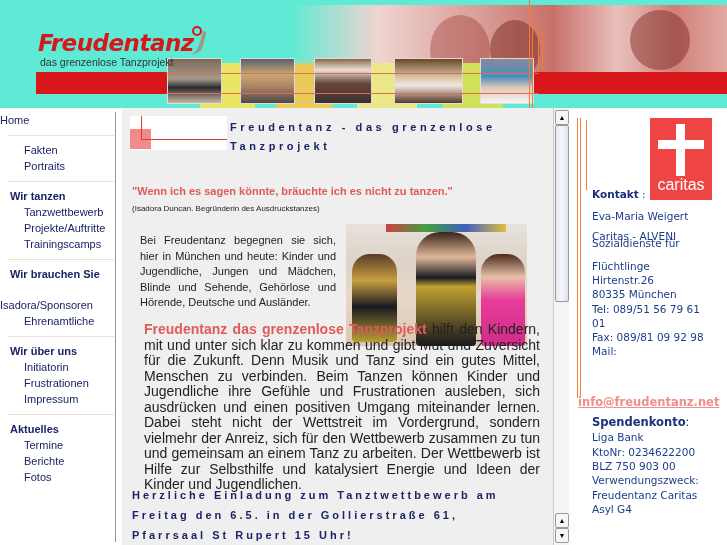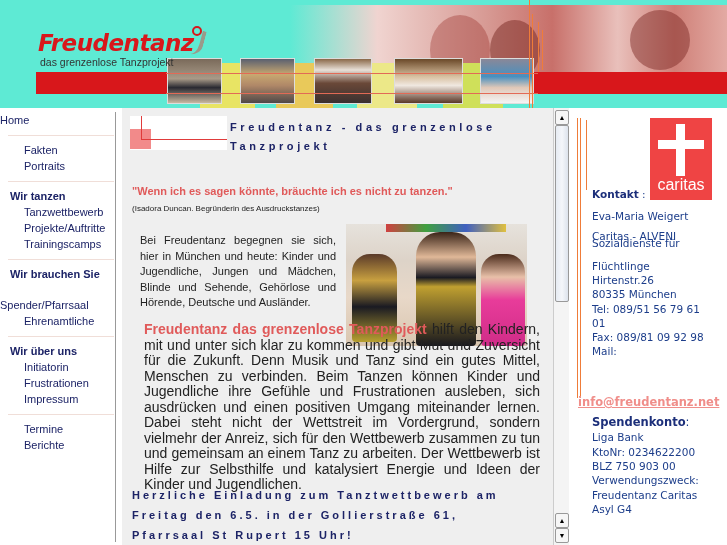--- a/index.html
+++ b/index.html
@@ -100,30 +100,32 @@
   <a class="sub" href="#">Fakten</a>
   <a class="sub" href="#">Portraits</a>
   <div class="sep"></div>
   <a class="head" href="#">Wir tanzen</a>
   <a class="sub" href="#">Tanzwettbewerb</a>
   <a class="sub" href="#">Projekte/Auftritte</a>
   <a class="sub" href="#">Trainingscamps</a>
   <div class="sep"></div>
   <a class="head" href="#">Wir brauchen Sie</a>
   <div style="height:15px"></div>
-  <a class="top" href="#">Spender/Pfarrsaal</a>
+  <a class="top" href="#">Isadora/Sponsoren</a>
   <a class="sub" href="#">Ehrenamtliche</a>
   <div class="sep"></div>
   <a class="head" href="#">Wir über uns</a>
   <a class="sub" href="#">Initiatorin</a>
   <a class="sub" href="#">Frustrationen</a>
   <a class="sub" href="#">Impressum</a>
   <div class="sep"></div>
+  <a class="head" href="#">Aktuelles</a>
   <a class="sub" href="#">Termine</a>
   <a class="sub" href="#">Berichte</a>
+  <a class="sub" href="#">Fotos</a>
 </nav>
 
 <main class="main">
   <div class="title-deco">
     <div class="pink"></div>
       <div class="vl"></div>
       <div class="hl"></div>
   </div>
   <h1 class="page-title" style="margin:0">Freudentanz - das grenzenlose Tanzprojekt</h1>
   <div class="quote">"Wenn ich es sagen könnte, bräuchte ich es nicht zu tanzen."</div>

